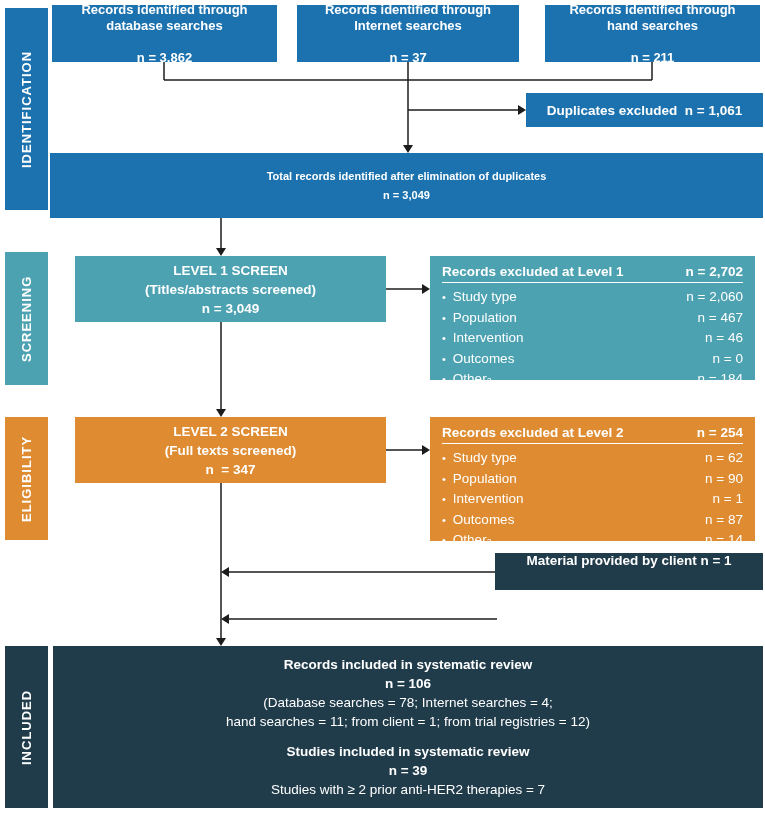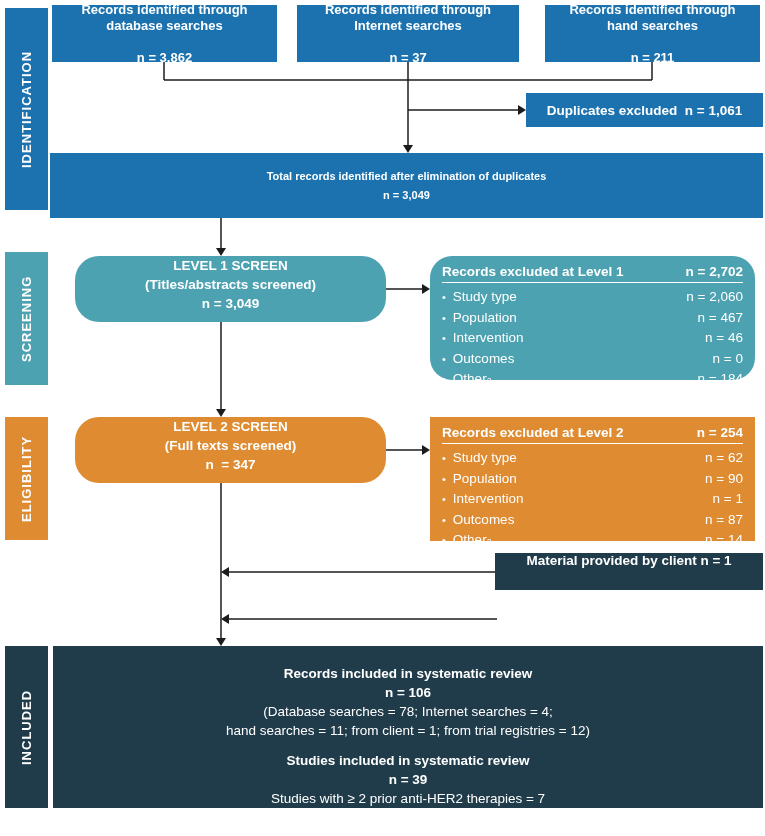--- a/index.html
+++ b/index.html
@@ -22,37 +22,37 @@
     font-size:13px; font-weight:600; line-height:16px; padding:4px 6px; }
   .src-box .nline { font-weight:700; margin-top:16px; white-space:pre; }
 
   .dup-box { display:flex; align-items:center; justify-content:center;
     font-size:13.5px; font-weight:700; white-space:pre; }
 
   .total-box { display:flex; flex-direction:column; justify-content:center;
     font-size:11px; font-weight:700; line-height:19px; }
   .total-box .nline { white-space:pre; }
 
-  .level-box { display:flex; flex-direction:column; 
-    font-size:13.5px; font-weight:700; line-height:19px;border-radius:24px; }
+  .level-box { display:flex; flex-direction:column; justify-content:center;
+    font-size:13.5px; font-weight:700; line-height:19px; }
   .level-box .nline { white-space:pre; }
 
   .excl-box { padding:8px 12px 6px 12px; font-size:13.5px; text-align:left; }
   .excl-header { display:flex; justify-content:space-between; font-weight:700;
     border-bottom:1.5px solid #ffffff; padding-bottom:3px; margin-bottom:4px; }
   .excl-row { display:flex; justify-content:space-between; line-height:19.5px; font-weight:500; }
   .excl-row .left { display:flex; align-items:baseline; }
   .excl-row .bullet { font-size:11px; margin-right:7px; }
   .excl-row sup { font-size:9px; vertical-align:super; line-height:0; }
   .excl-row .val { white-space:pre; }
 
   .note-box { display:flex; justify-content:center;
     font-size:13.5px; font-weight:700; white-space:pre; }
 
-  .inc-box { display:flex; flex-direction:column; justify-content:flex-end;
+  .inc-box { display:flex; flex-direction:column; justify-content:center;
     font-size:13.5px; font-weight:500; line-height:19px; }
   .inc-box .b { font-weight:700; }
   .inc-box .gap { height:11px; }
 
   svg.connectors { position:absolute; left:0; top:0; pointer-events:none; }
   svg.connectors path { stroke:#1c1c1c; stroke-width:1.5; fill:none; }
   svg.connectors polygon { fill:#1c1c1c; }
 </style>
 </head>
 <body>
@@ -112,21 +112,21 @@
     <div>Total records identified after elimination of duplicates</div>
     <div class="nline">n = 3,049</div>
   </div>
 
   <div class="box teal level-box" style="left:75px; top:256px; width:311px; height:66px;">
     <div>LEVEL 1 SCREEN</div>
     <div>(Titles/abstracts screened)</div>
     <div class="nline">n = 3,049</div>
   </div>
 
-  <div class="box teal excl-box" style="left:430px; top:256px; width:325px; height:124px;border-radius:22px;">
+  <div class="box teal excl-box" style="left:430px; top:256px; width:325px; height:124px;">
     <div class="excl-header">
       <span>Records excluded at Level 1</span>
       <span>n = 2,702</span>
     </div>
     <div class="excl-row">
       <span class="left">
           <span class="bullet">•</span>
           <span>Study type</span>
         </span>
       <span class="val">n = 2,060</span>

